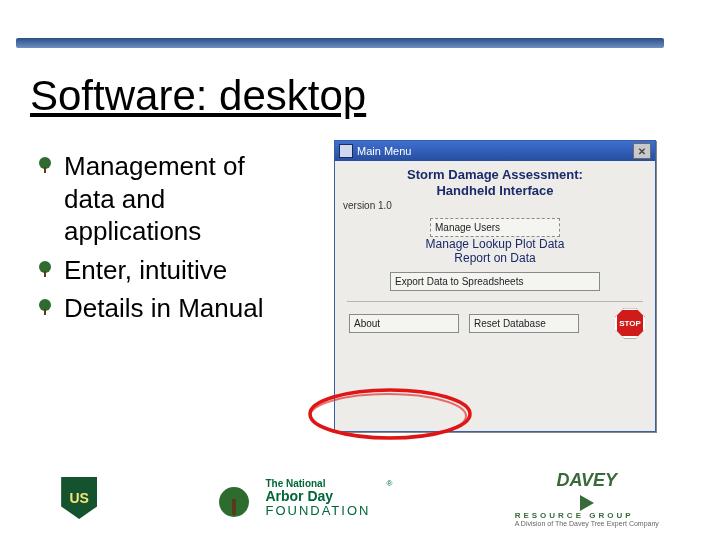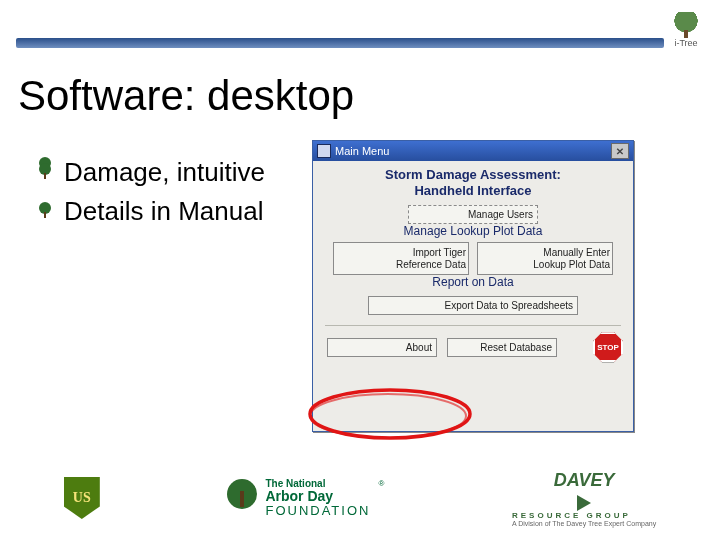--- a/index.html
+++ b/index.html
@@ -40,44 +40,45 @@
     position: relative;
   }
   .hdr-logo .tree::after{
     content:""; position:absolute; left:12px; top:18px; width:4px; height:8px; background:#6a4a2a;
   }
   .hdr-logo .cap { font-size: 9px; color:#555; margin-top:4px; }
 
   .title {
     position: absolute;
     top: 72px;
-    left: 18px;
+    left: 30px;
     font-size: 42px;
     letter-spacing: 0px;
+    text-decoration: underline;
   }
 
   .bullets {
     position: absolute;
     top: 150px;
     left: 36px;
     width: 260px;
     font-size: 26px;
     line-height: 1.25;
   }
   .b-item { margin-bottom: 6px; padding-left: 28px; position: relative; }
   .b-item .bicon {
     position: absolute; left: 0; top: 6px; width: 18px; height: 18px;
   }
   .b-item .bicon svg { width:18px; height:18px; display:block; }
 
   
   .app {
     position: absolute;
     top: 140px;
-    left: 312px;
+    left: 334px;
     width: 320px;
     height: 290px;
     border: 1px solid #3a5fa5;
     background: #edece8;
     box-shadow: 1px 1px 0 #888;
     font-family: Tahoma, Verdana, sans-serif;
   }
   .app .titlebar {
     height: 20px;
     background: linear-gradient(to bottom, #3e6fd0 0%, #274e9e 100%);
@@ -93,21 +94,21 @@
   }
   .titlebar .spacer { flex: 1; }
   .titlebar .xbtn {
     width: 16px; height: 14px; background:#c9c9c9; border:1px solid #6a6a6a;
     display:flex; align-items:center; justify-content:center; color:#444; font-size:10px; font-weight:bold;
   }
   .app-body { padding: 6px 8px 8px 8px; color:#1a2a6a; }
   .app-h1 { text-align:center; font-weight:bold; font-size:13px; line-height:1.2; }
   .app-ver { font-size:10px; color:#333; margin-top:2px; }
   .btn {
-    background:#f4f4f0; border:1px solid #8a8a8a; font-size:10px; text-align:right;
+    background:#f4f4f0; border:1px solid #8a8a8a; font-size:10px; text-align:left;
     padding:3px 4px; color:#222; cursor:default;
   }
   .row-center { text-align:center; margin-top:6px; }
   .sec-label { text-align:center; font-size:12px; color:#1a2a6a; font-weight:normal; margin-top:0; }
   .two-col { display:flex; gap:8px; justify-content:center; margin-top:4px; }
   .two-col .btn { width: 130px; line-height:1.15; padding:4px 2px; }
   .hr { border-top:1px solid #b8b8b0; margin:10px 4px 6px 4px; }
   .bottom-row { display:flex; align-items:center; gap:10px; padding:0 6px; }
   .bottom-row .btn { width:100px; }
   .stop {
@@ -130,26 +131,26 @@
   }
 
   
   .footer {
     position:absolute; left:0; right:0; bottom:14px; height:56px;
     display:flex; align-items:center; justify-content:space-around;
     font-size:10px; color:#333;
   }
   .logo-box { display:flex; flex-direction:column; align-items:center; gap:2px; }
   .shield {
-    width:36px; height:42px; background:#4d7c0f; position:relative;
+    width:36px; height:42px; background:#14532d; position:relative;
     clip-path: polygon(0 0,100% 0,100% 70%,50% 100%,0 70%);
-    display:flex; align-items:center; justify-content:center;font-family:Liberation Serif, serif;
+    display:flex; align-items:center; justify-content:center;
   }
   .shield .inner { color:#f5e37a; font-size:14px; font-weight:bold; }
-  .arbor { display:flex; align-items:flex-start; gap:8px; }
+  .arbor { display:flex; align-items:flex-end; gap:16px; }
   .arbor .leaf {
     width:30px; height:30px; border-radius:50%; background:#2e6b2e; position:relative;
   }
   .arbor .leaf::after{content:"";position:absolute;left:13px;top:12px;width:4px;height:16px;background:#5a3a1a;}
   .arbor-text { line-height:1.05; }
   .arbor-text .l1{font-size:10px;font-weight:bold;color:#006838;}
   .arbor-text .l2{font-size:14px;font-weight:bold;color:#006838;}
   .arbor-text .l3{font-size:13px;color:#006838;letter-spacing:2px;}
   .arbor .reg{font-size:8px;color:#006838;align-self:flex-start;}
   .davey { text-align:left; }
@@ -157,44 +158,41 @@
   .davey .tri{width:0;height:0;border-left:14px solid #3a6a3a;border-top:8px solid transparent;border-bottom:8px solid transparent;}
   .davey .d2{font-size:8px;letter-spacing:3px;color:#3a6a3a;font-weight:bold;}
   .davey .d3{font-size:7px;color:#666;}
 </style>
 </head>
 <body>
 
 <div class="slide">
 
   <div class="hdr"></div>
-  <div class="hdr-logo">
-    <div class="tree"></div>
-    <div class="cap">i-Tree</div>
-  </div>
 
   <div class="title">Software: desktop</div>
 
   <div class="bullets">
     <div class="b-item">
       <span class="bicon">
         <svg viewBox="0 0 18 18">
             <circle cx="9" cy="7" r="6" fill="#2e6b2e"></circle>
             <rect x="8" y="11" width="2" height="6" fill="#5a3a1a"></rect>
           </svg>
       </span>
+      <span>Management of data and applications</span>
     </div>
     <div class="b-item">
       <span class="bicon">
         <svg viewBox="0 0 18 18">
             <circle cx="9" cy="7" r="6" fill="#2e6b2e"></circle>
             <rect x="8" y="11" width="2" height="6" fill="#5a3a1a"></rect>
           </svg>
       </span>
-      <span>Damage, intuitive</span>
+      <span>Enter, intuitive</span>
     </div>
     <div class="b-item">
       <span class="bicon">
         <svg viewBox="0 0 18 18">
             <circle cx="9" cy="7" r="6" fill="#2e6b2e"></circle>
             <rect x="8" y="11" width="2" height="6" fill="#5a3a1a"></rect>
           </svg>
       </span>
       <span>Details in Manual</span>
     </div>
@@ -205,32 +203,27 @@
       <div class="sysicon"></div>
       <span>Main Menu</span>
       <span class="spacer"></span>
       <div class="xbtn">✕</div>
     </div>
     <div class="app-body">
       <div class="app-h1">
         <div>Storm Damage Assessment:</div>
         <div>Handheld Interface</div>
       </div>
+      <div class="app-ver">version 1.0</div>
 
       <div class="row-center">
         <span class="btn" style="display:inline-block;width:120px;border-style:dashed;">Manage Users</span>
       </div>
 
       <div class="sec-label">Manage Lookup Plot Data</div>
-      <div class="two-col">
-        <div class="btn" style="white-space:pre-line;">Import Tiger
-Reference Data</div>
-        <div class="btn" style="white-space:pre-line;">Manually Enter
-Lookup Plot Data</div>
-      </div>
 
       <div class="sec-label">Report on Data</div>
       <div class="row-center">
         <span class="btn" style="display:inline-block;width:200px;">Export Data to Spreadsheets</span>
       </div>
 
       <div class="hr"></div>
 
       <div class="bottom-row">
         <div class="btn">About</div>

